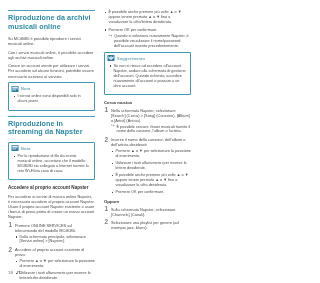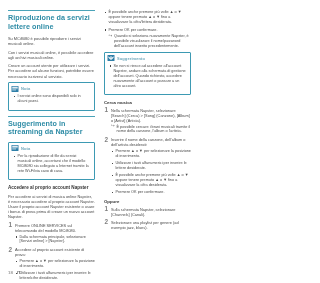--- a/index.html
+++ b/index.html
@@ -214,21 +214,21 @@
 </style>
 </head>
 <body>
 
 <div class="page">
   <div class="columns">
 
     <div class="col">
 
       <div class="rule"></div>
-      <h1 class="sec-title">Riproduzione da servizi lettere online</h1>
+      <h1 class="sec-title">Riproduzione da archivi musicali online</h1>
 
       <p class="body">Su MCi8080 è possibile riprodurre i servizi musicali online.</p>
       <p class="body">Con i servizi musicali online, è possibile accedere agli archivi musicali online.</p>
       <p class="body">Creare un account utente per utilizzare i servizi. Per accedere ad alcune funzioni, potrebbe essere necessario iscriversi al servizio.</p>
 
       <div class="callout">
         <div class="callout-head">
           <svg class="callout-icon" viewBox="0 0 16 16">
             <rect x="1" y="2" width="14" height="12" rx="1" fill="#2f7fa8"></rect>
             <rect x="2.5" y="3.5" width="11" height="2.2" fill="#ffffff"></rect>
@@ -238,21 +238,21 @@
           <span class="callout-label">Nota</span>
         </div>
         <div class="callout-body">
           <ul class="bullets">
             <li>I servizi online sono disponibili solo in alcuni paesi.</li>
           </ul>
         </div>
       </div>
 
       <div class="rule"></div>
-      <h1 class="sec-title">Suggerimento in streaming da Napster</h1>
+      <h1 class="sec-title">Riproduzione in streaming da Napster</h1>
 
       <div class="callout">
         <div class="callout-head">
           <svg class="callout-icon" viewBox="0 0 16 16">
             <rect x="1" y="2" width="14" height="12" rx="1" fill="#2f7fa8"></rect>
             <rect x="2.5" y="3.5" width="11" height="2.2" fill="#ffffff"></rect>
             <rect x="2.5" y="7" width="11" height="1.3" fill="#ffffff"></rect>
             <rect x="2.5" y="9.3" width="7.5" height="1.3" fill="#ffffff"></rect>
           </svg>
           <span class="callout-label">Nota</span>

